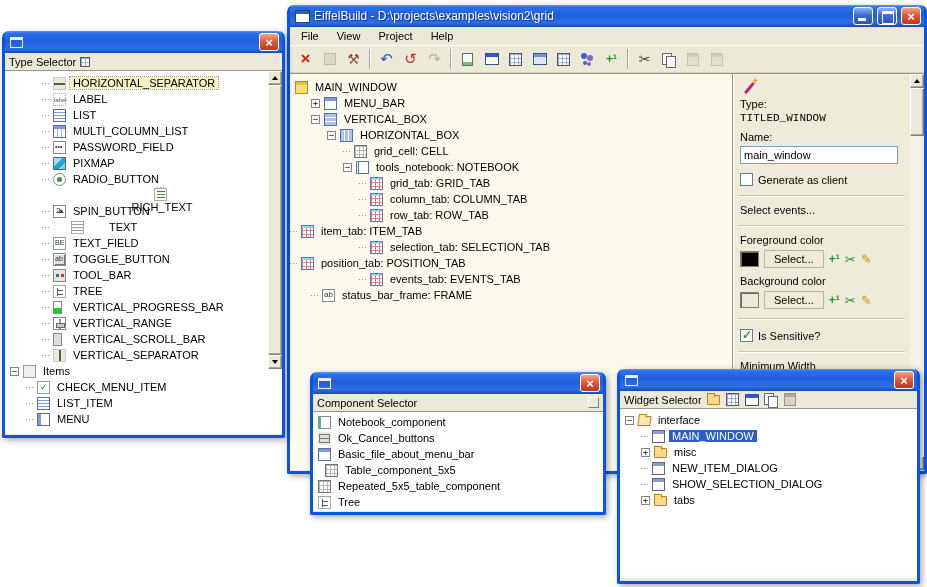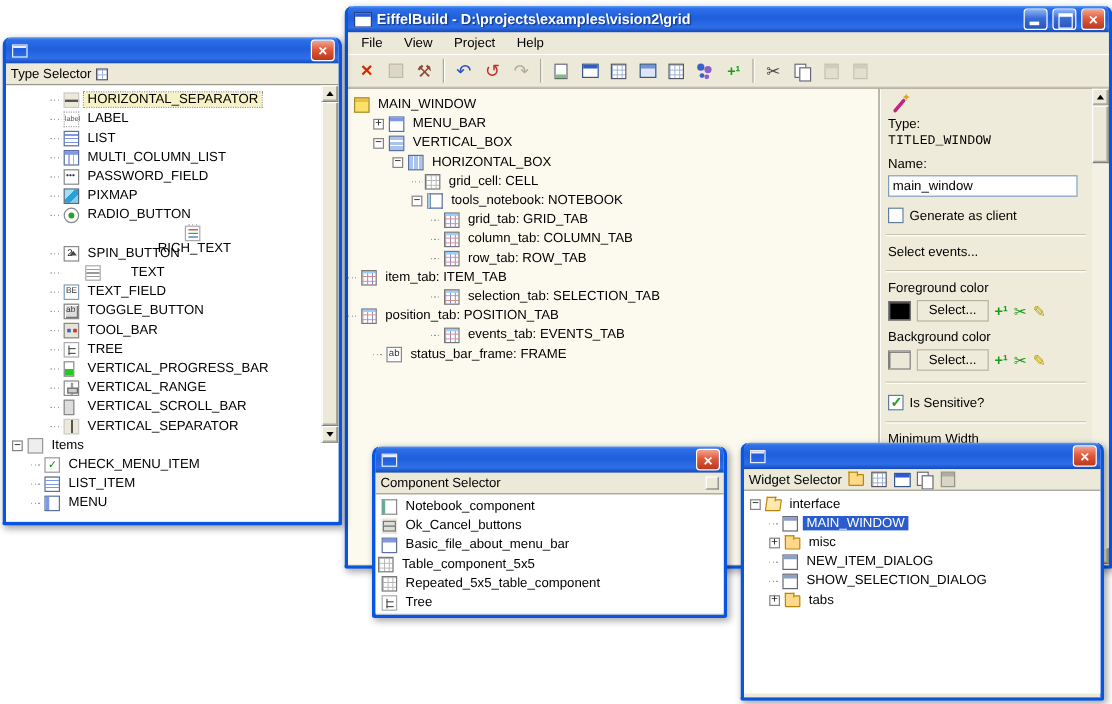--- a/index.html
+++ b/index.html
@@ -6,21 +6,21 @@
   html,body { width:927px; height:587px; }
   body { position:relative; background:#fff; overflow:hidden;
          font-family:"Liberation Sans", sans-serif; font-size:11px; color:#000; }
 
   
   .xpwin { position:absolute; background:#ECE9D8; border:3px solid #0855E1; border-top:0;
            border-radius:7px 7px 2px 2px; box-shadow:2px 2px 6px rgba(0,0,0,.35); }
   .titlebar { height:22px; border-radius:5px 5px 0 0; display:flex; align-items:center; gap:4px;
               padding:0 3px 0 5px;
               background:linear-gradient(180deg,#5A9AF5 0%,#2E6FE8 10%,#1F5EDC 45%,#2E6FE8 80%,#1549B8 100%); }
-  .titletext { flex:1; color:#fff; font-weight:bold; font-size:12px; white-space:nowrap;
+  .titletext { flex:1; color:#fff; font-weight:normal; font-size:12px; white-space:nowrap;
                overflow:hidden; text-shadow:1px 1px 1px #10337f; }
   .wbtn { width:20px; height:18px; border-radius:3px; border:1px solid #fff; color:#fff;
           display:flex; align-items:center; justify-content:center; font-weight:bold; flex:0 0 auto;
           background:linear-gradient(180deg,#8FB4F2 0%,#3A6CD8 45%,#2A55B8 100%); position:relative; }
   .wbtn.close { background:linear-gradient(180deg,#F2A590 0%,#E25A3C 45%,#B93A1C 100%); font-size:13px; }
   .wbtn.min::before { content:""; position:absolute; left:4px; bottom:3px; width:8px; height:3px; background:#fff; }
   .wbtn.max::before { content:""; position:absolute; left:4px; top:3px; width:10px; height:9px;
                       border:1px solid #fff; border-top:3px solid #fff; }
   .i-appwin { width:15px; height:13px; background:#fff; border:1px solid #24408c;
               box-shadow:inset 0 3px #2a5bd7; flex:0 0 auto; }
@@ -520,21 +520,21 @@
         <span class="lbl">Notebook_component</span>
       </div>
       <div class="trow" style="padding-left: 5px; align-items: center;">
         <span class="ti i-btns"></span>
         <span class="lbl">Ok_Cancel_buttons</span>
       </div>
       <div class="trow" style="padding-left: 5px;">
         <span class="ti i-menubar"></span>
         <span class="lbl">Basic_file_about_menu_bar</span>
       </div>
-      <div class="trow" style="padding-left: 2px; text-align: center;">
+      <div class="trow" style="padding-left: 12px; text-align: center;">
         <span class="ti i-cell"></span>
         <span class="lbl">Table_component_5x5</span>
       </div>
       <div class="trow" style="padding-left: 5px; align-items: center;">
         <span class="ti i-cell"></span>
         <span class="lbl">Repeated_5x5_table_component</span>
       </div>
       <div class="trow" style="padding-left: 5px;">
         <span class="ti i-tree"></span>
         <span class="lbl">Tree</span>

